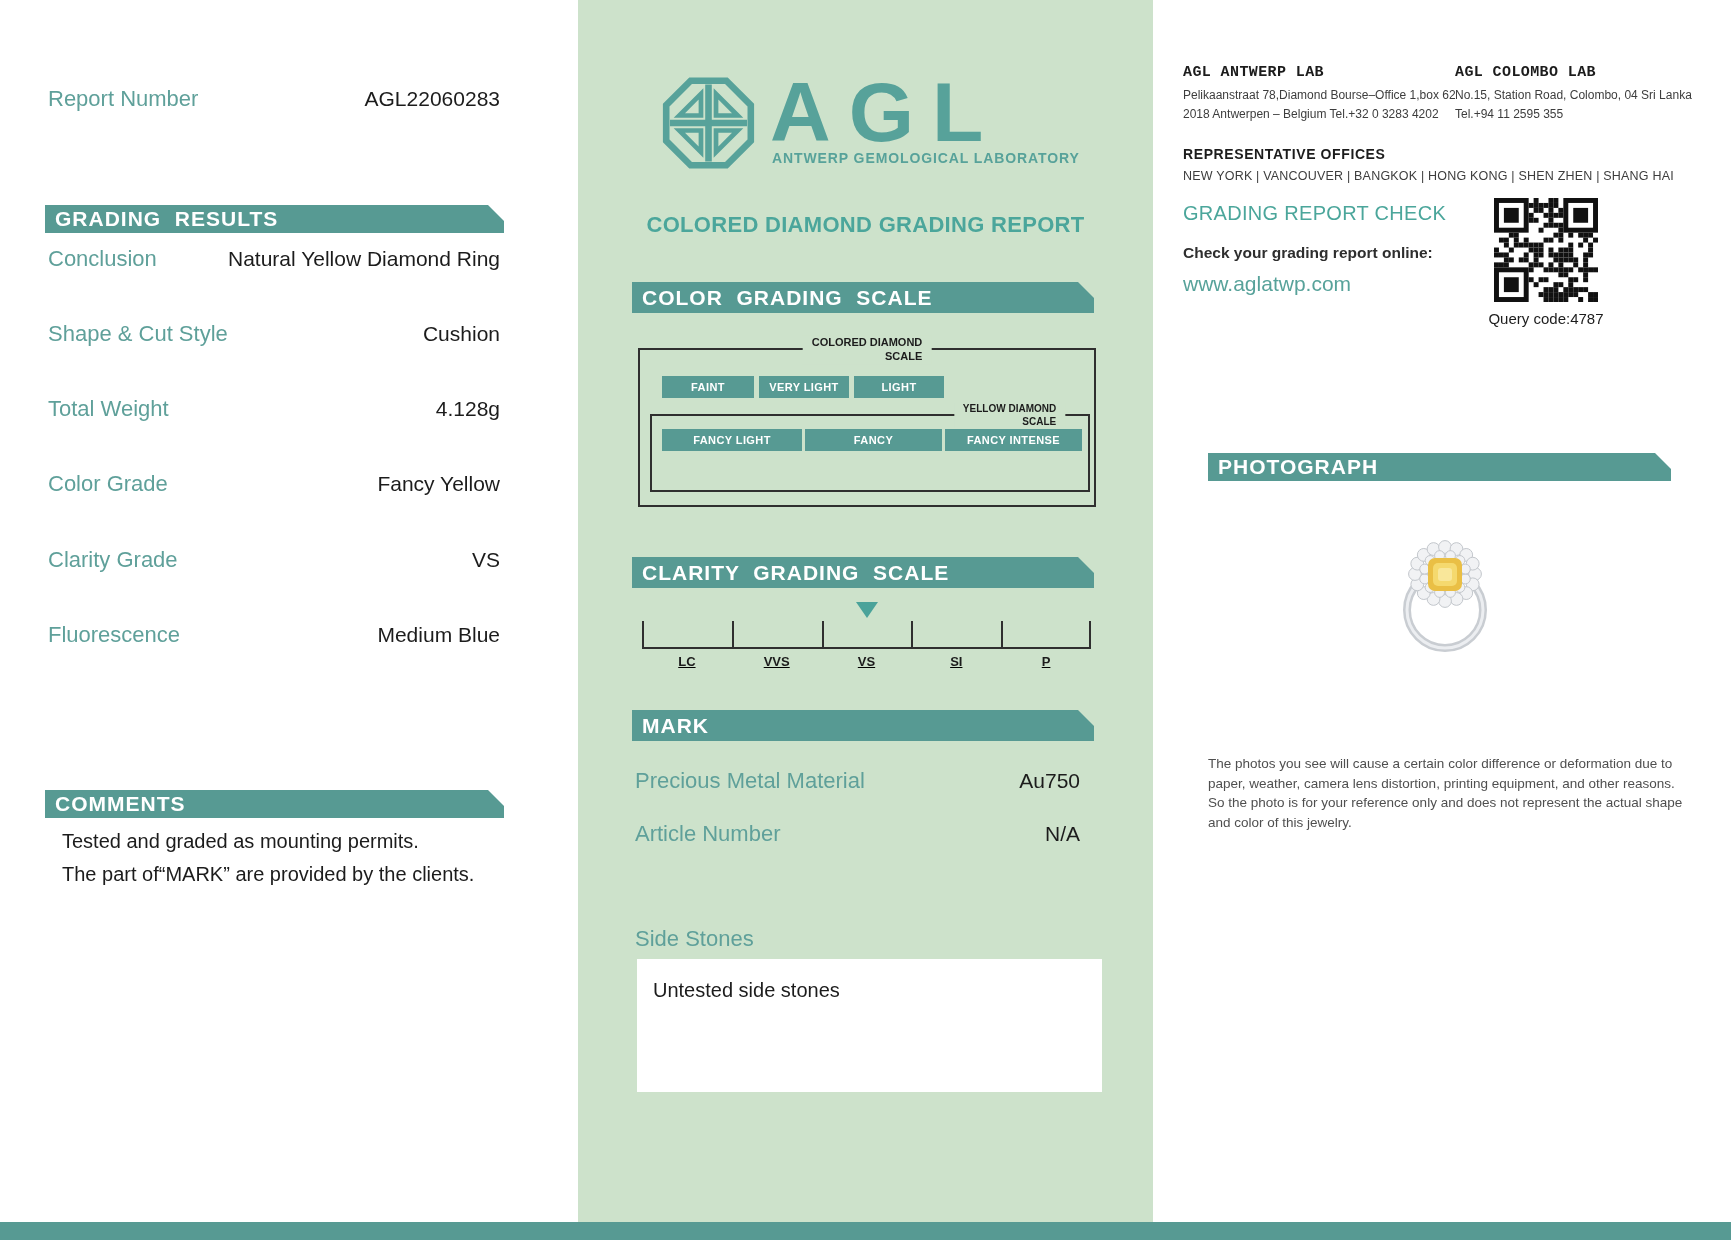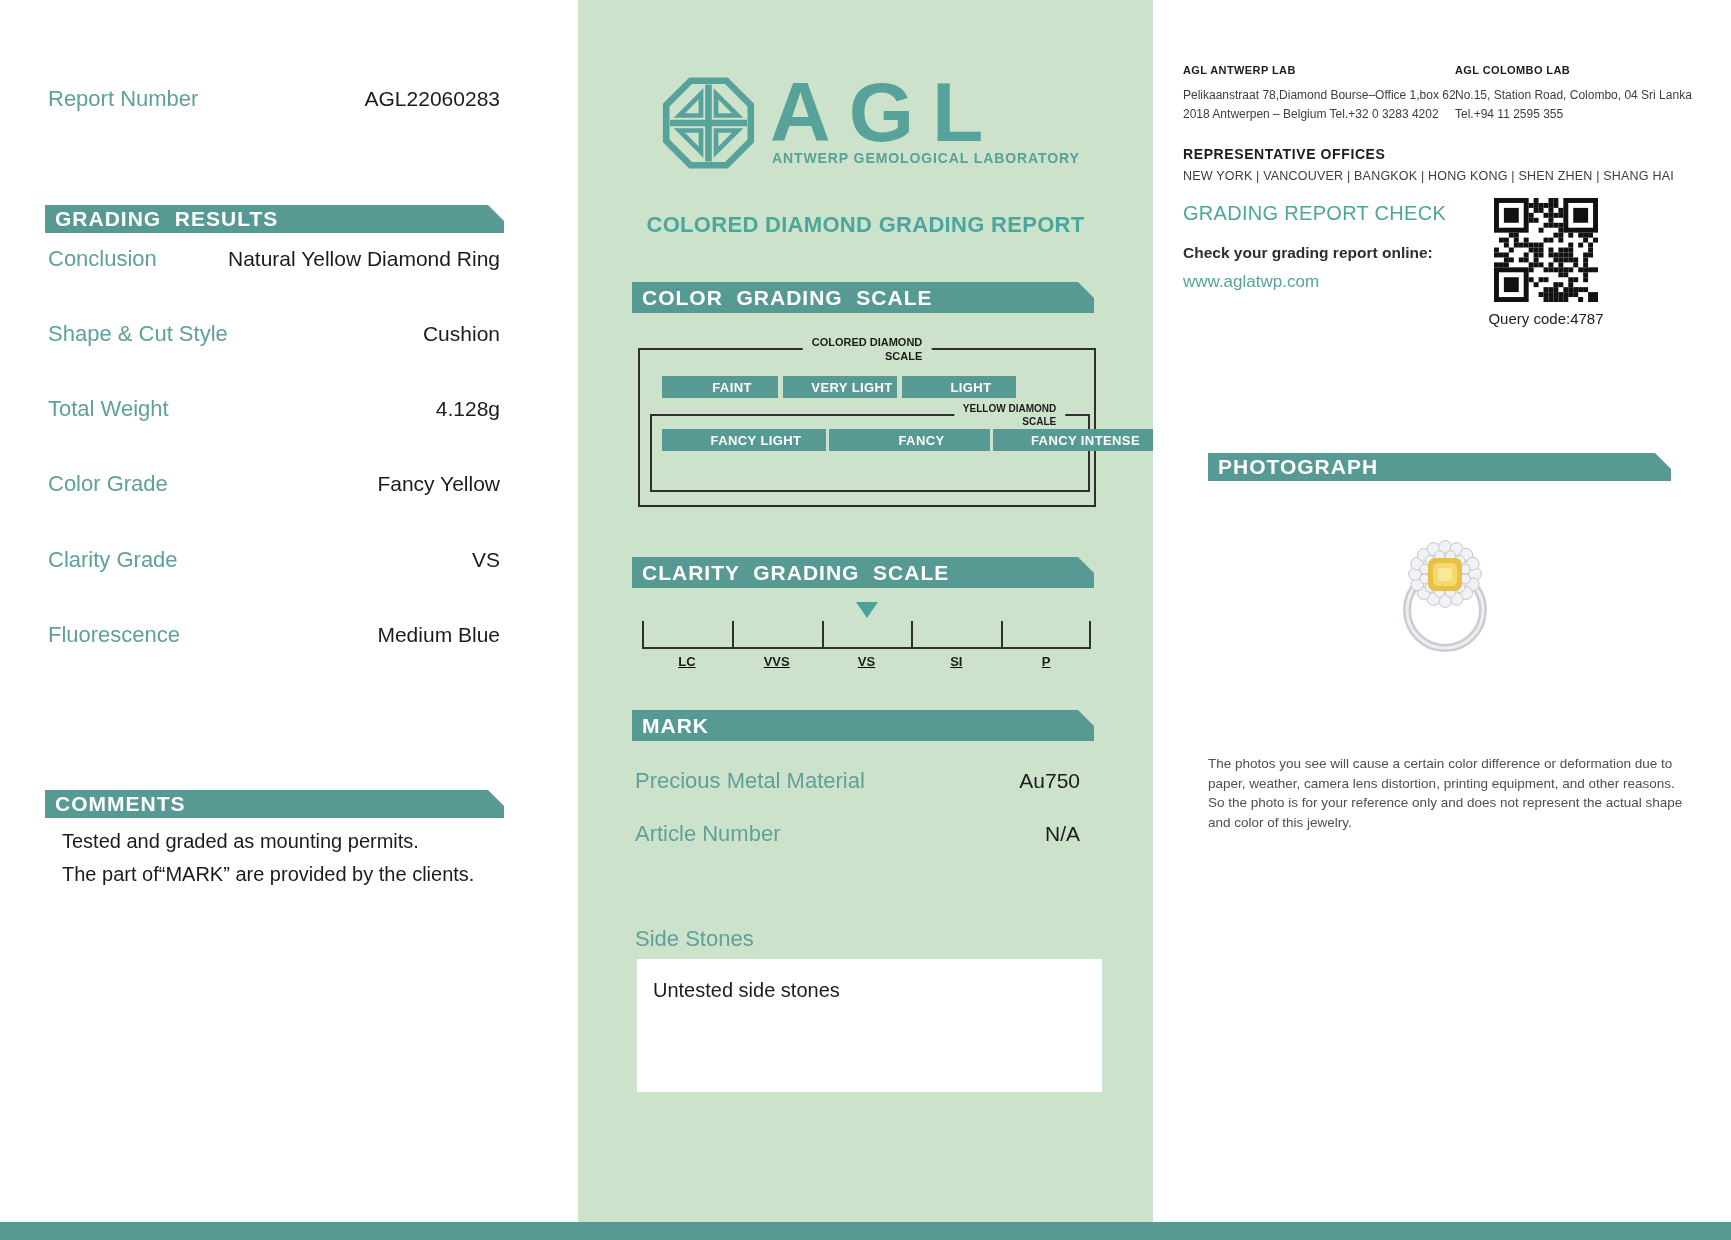--- a/index.html
+++ b/index.html
@@ -33,42 +33,42 @@
   
   .scale-outer{border:2px solid #2f2f2f;}
   .scale-inner{border:2px solid #2f2f2f;}
   .scale-float-label{
     position:absolute;transform:translate(-50%,-52%);background:#cde2cb;
     padding:0 9px;text-align:center;font-weight:bold;color:#1c1c1c;line-height:1.3;white-space:nowrap;
   }
   .scale-float-label span{display:block;text-align:right;}
   .scale-row{display:flex;gap:5px;position:absolute;}
   .scale-box{
-    background:#579a93;color:#ffffff;font-weight:bold;font-size:13px;
-    display:flex;align-items:center;justify-content:center;height:22px;letter-spacing:0.4px;padding-left:24px;
+    background:#579a93;color:#ffffff;font-weight:bold;font-size:11px;
+    display:flex;align-items:center;justify-content:center;height:22px;letter-spacing:0.4px;
   }
 
   
   .clarity-rule{border-bottom:2px solid #2f2f2f;}
   .tick{position:absolute;bottom:0;width:2px;height:26px;background:#2f2f2f;}
   .clarity-labels{display:flex;text-decoration:underline;}
   .clarity-labels span{flex:1;text-align:center;font-size:13px;font-weight:bold;color:#1c1c1c;}
   .tri-marker{width:0;height:0;border-left:11px solid transparent;border-right:11px solid transparent;border-top:16px solid #4aa39a;}
 
   .side-box{background:#ffffff;}
   .side-box-text{color:#1c1c1c;font-size:20px;}
 
   
-  .lab-name{color:#1c1c1c;font-size:11px;font-weight:bold;letter-spacing:0.4px;}
+  .lab-name{color:#1c1c1c;font-size:15px;font-weight:bold;letter-spacing:0.4px;font-family:Liberation Mono, monospace;}
   .lab-line{color:#3d3d3d;font-size:12px;}
   .offices-header{color:#1c1c1c;font-size:14px;font-weight:bold;letter-spacing:0.6px;}
   .offices-list{color:#3d3d3d;font-size:12.5px;letter-spacing:0.2px;}
   .grc-title{color:#4ba69b;font-size:20px;font-weight:normal;letter-spacing:0.3px;}
   .grc-subtitle{color:#2e2e2e;font-size:15.5px;font-weight:bold;}
-  .grc-url{color:#57a29a;font-size:17px;}
+  .grc-url{color:#57a29a;font-size:21px;}
   .query-code{color:#1c1c1c;font-size:15px;text-align:center;}
   .disclaimer{color:#4f4f4f;font-size:13.5px;line-height:1.45;}
 
   .dstone{fill:#f1f2f4;stroke:#c3c7cc;stroke-width:1;}
   .ystone{fill:#ecc653;stroke:#d9b23e;stroke-width:0.6;}
 </style>
 </head>
 <body>
 
 <div class="page">

